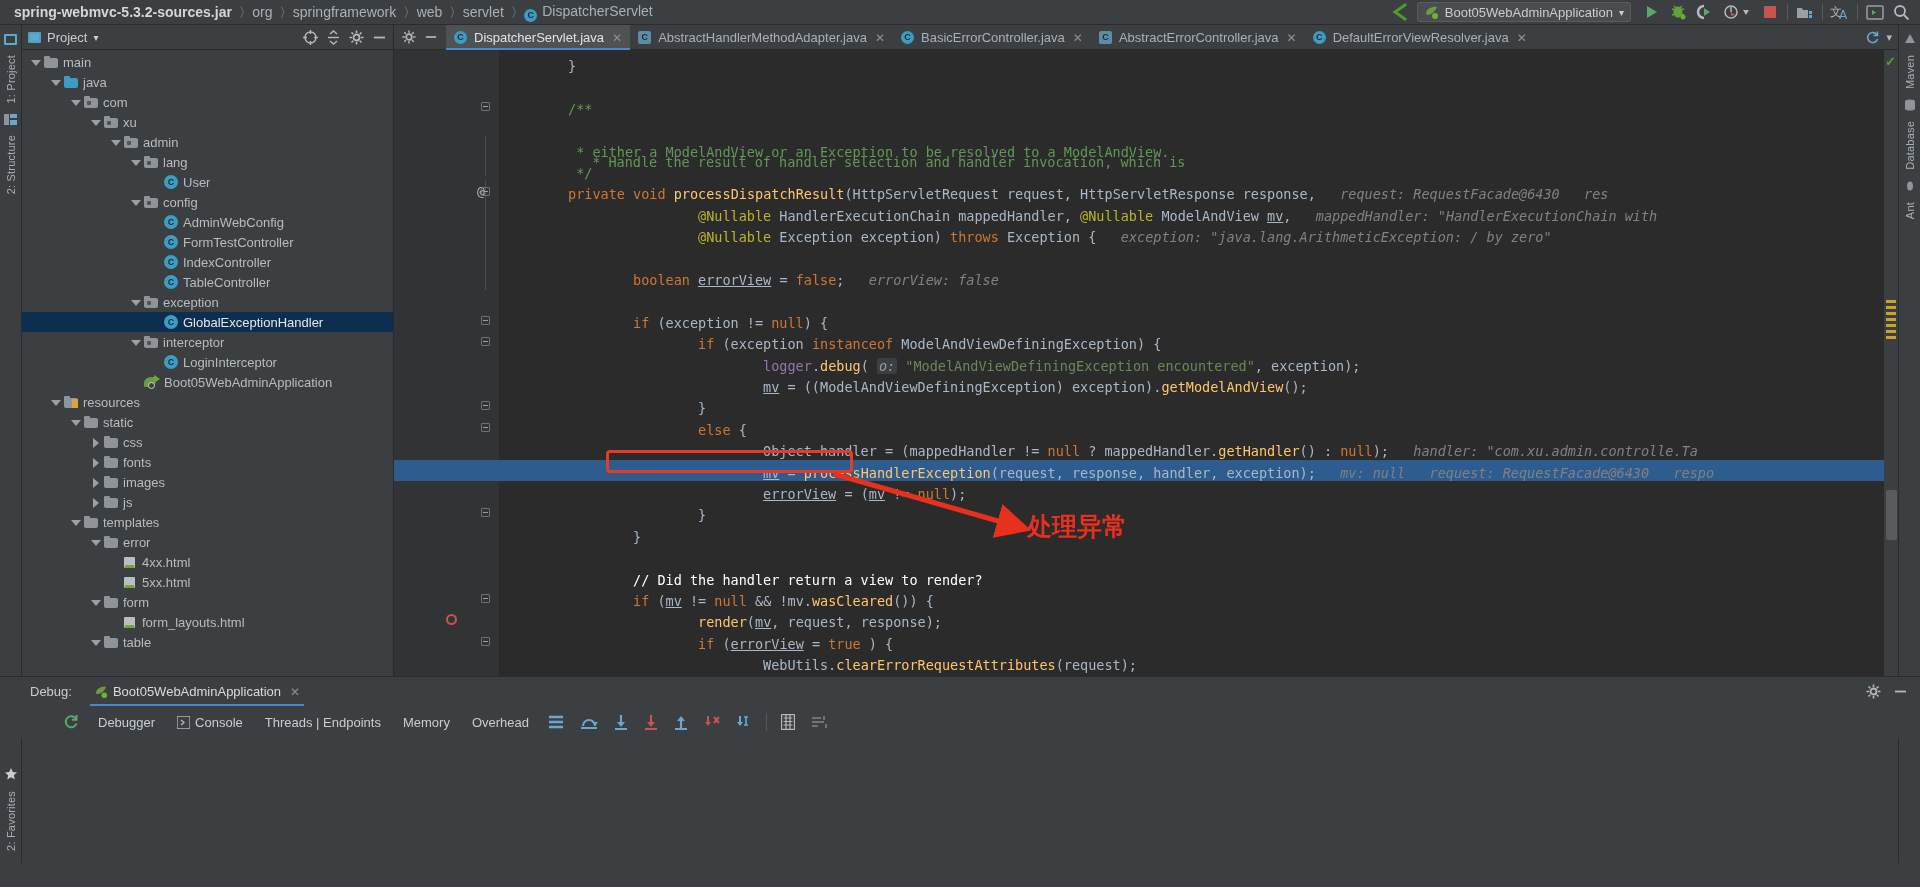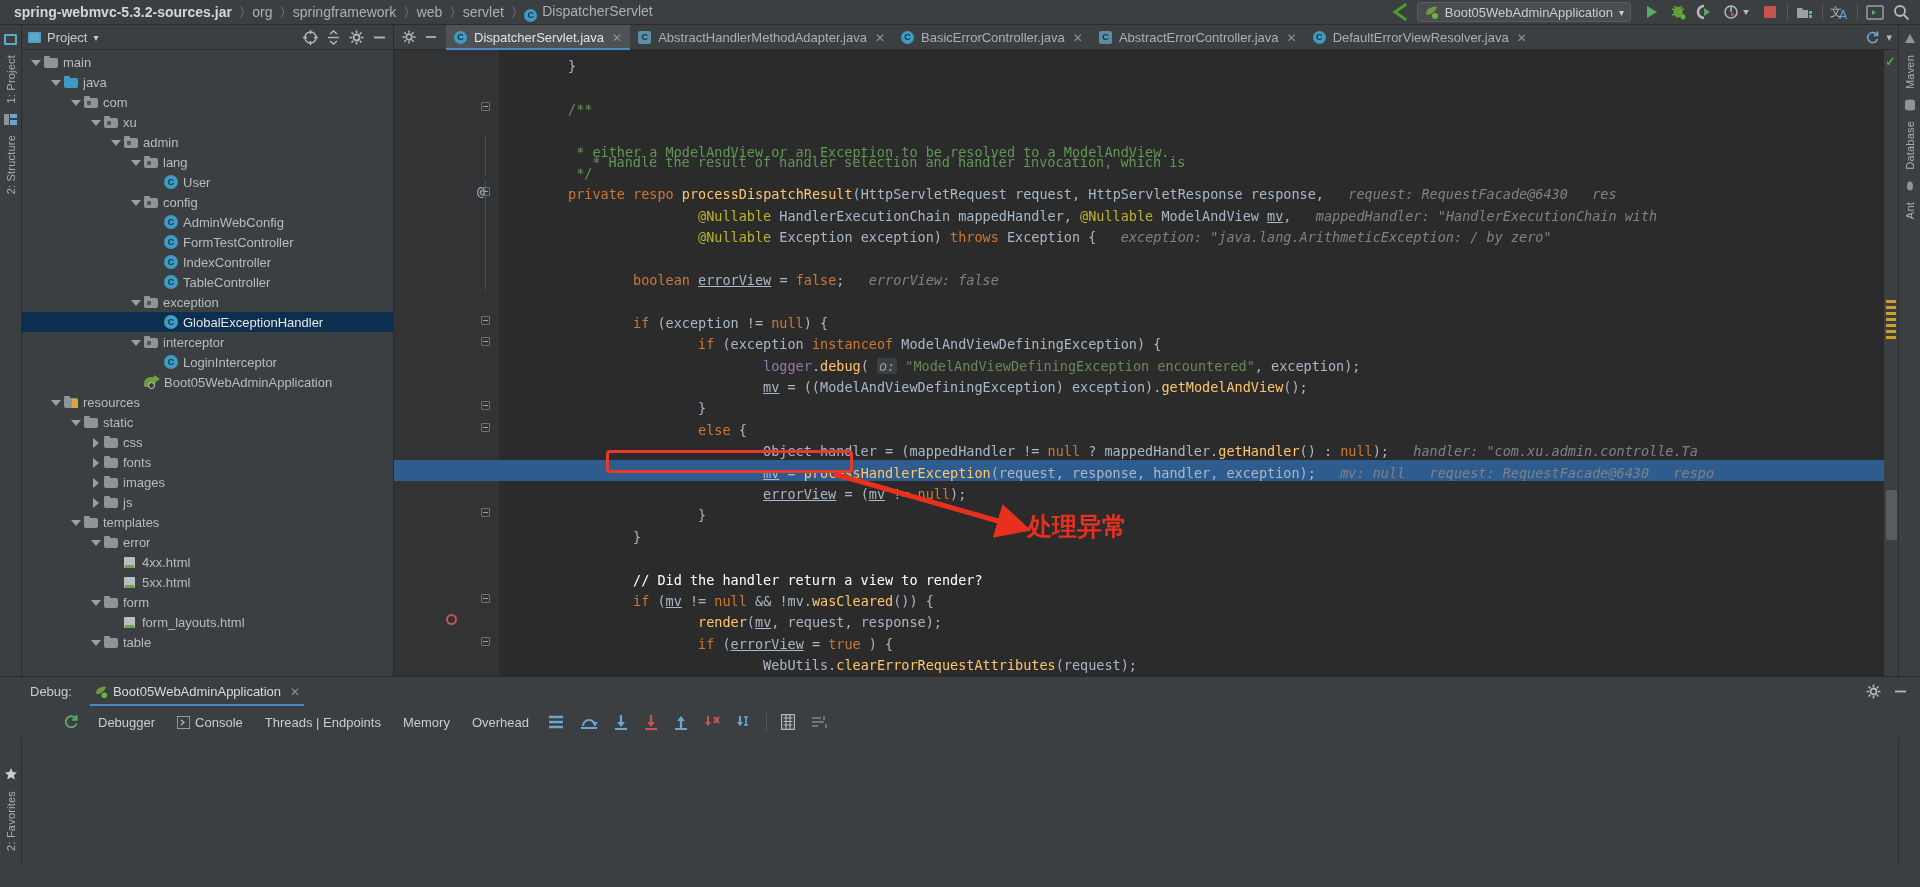--- a/index.html
+++ b/index.html
@@ -785,21 +785,21 @@
         <div class="fold" style="top: 586.8px; left: 87px;"></div>
         <div class="lnum" style="top: 605.2px;">1141</div>
       </div>
     <div class="code-area" id="code">
         <div class="cline" style="top: 6px; left: 4px;">        }</div>
         <div class="cline" style="top: 27.4px; left: 4px;"></div>
         <div class="cline" style="top: 48.8px; left: 4px;"><span class="doc">        /**</span></div>
         <div class="cline" style="top: 70.2px; left: 20px; margin-top: 32px;"><span class="doc">         * Handle the result of handler selection and handler invocation, which is</span></div>
         <div class="cline" style="top: 91.6px; left: 4px;"><span class="doc">         * either a ModelAndView or an Exception to be resolved to a ModelAndView.</span></div>
         <div class="cline" style="top: 113px; left: 4px;"><span class="doc">         */</span></div>
-        <div class="cline" style="top: 134.4px; left: 4px;">        <span class="kw">private</span> <span class="kw">respo</span> <span class="fn">processDispatchResult</span>(HttpServletRequest request, HttpServletResponse response,<span class="hint">   request: RequestFacade@6430   res</span></div>
+        <div class="cline" style="top: 134.4px; left: 4px;">        <span class="kw">private</span> <span class="kw">void</span> <span class="fn">processDispatchResult</span>(HttpServletRequest request, HttpServletResponse response,<span class="hint">   request: RequestFacade@6430   res</span></div>
         <div class="cline" style="top: 155.8px; left: 4px;">                        <span class="anno">@Nullable</span> HandlerExecutionChain mappedHandler, <span class="anno">@Nullable</span> ModelAndView <span class="und">mv</span>,<span class="hint">   mappedHandler: "HandlerExecutionChain with</span></div>
         <div class="cline" style="top: 177.2px; left: 4px;">                        <span class="anno">@Nullable</span> Exception exception) <span class="kw">throws</span> Exception {<span class="hint">   exception: "java.lang.ArithmeticException: / by zero"</span></div>
         <div class="cline" style="top: 198.6px; left: 4px;"></div>
         <div class="cline" style="top: 220px; left: 4px;">                <span class="kw">boolean</span> <span class="und">errorView</span> = <span class="kw">false</span>;<span class="hint">   errorView: false</span></div>
         <div class="cline" style="top: 241.4px; left: 4px;"></div>
         <div class="cline" style="top: 262.8px; left: 4px;">                <span class="kw">if</span> (exception != <span class="kw">null</span>) {</div>
         <div class="cline" style="top: 284.2px; left: 4px;">                        <span class="kw">if</span> (exception <span class="kw">instanceof</span> ModelAndViewDefiningException) {</div>
         <div class="cline" style="top: 305.6px; left: 4px;">                                <span class="fld">logger</span>.<span class="fn">debug</span>( <span class="hintbox">o:</span> <span class="str">"ModelAndViewDefiningException encountered"</span>, exception);</div>
         <div class="cline" style="top: 327px; left: 4px;">                                <span class="und">mv</span> = ((ModelAndViewDefiningException) exception).<span class="fn">getModelAndView</span>();</div>
         <div class="cline" style="top: 348.4px; left: 4px;">                        }</div>

